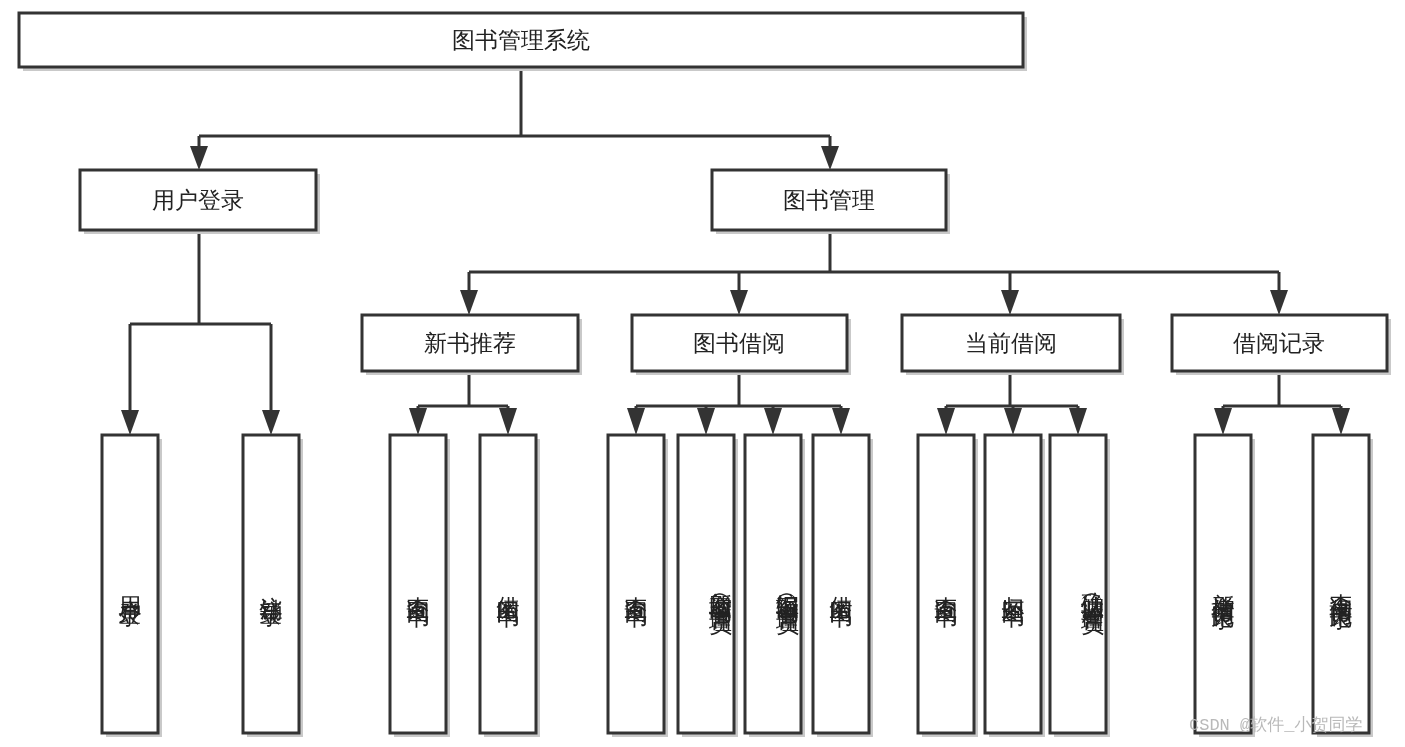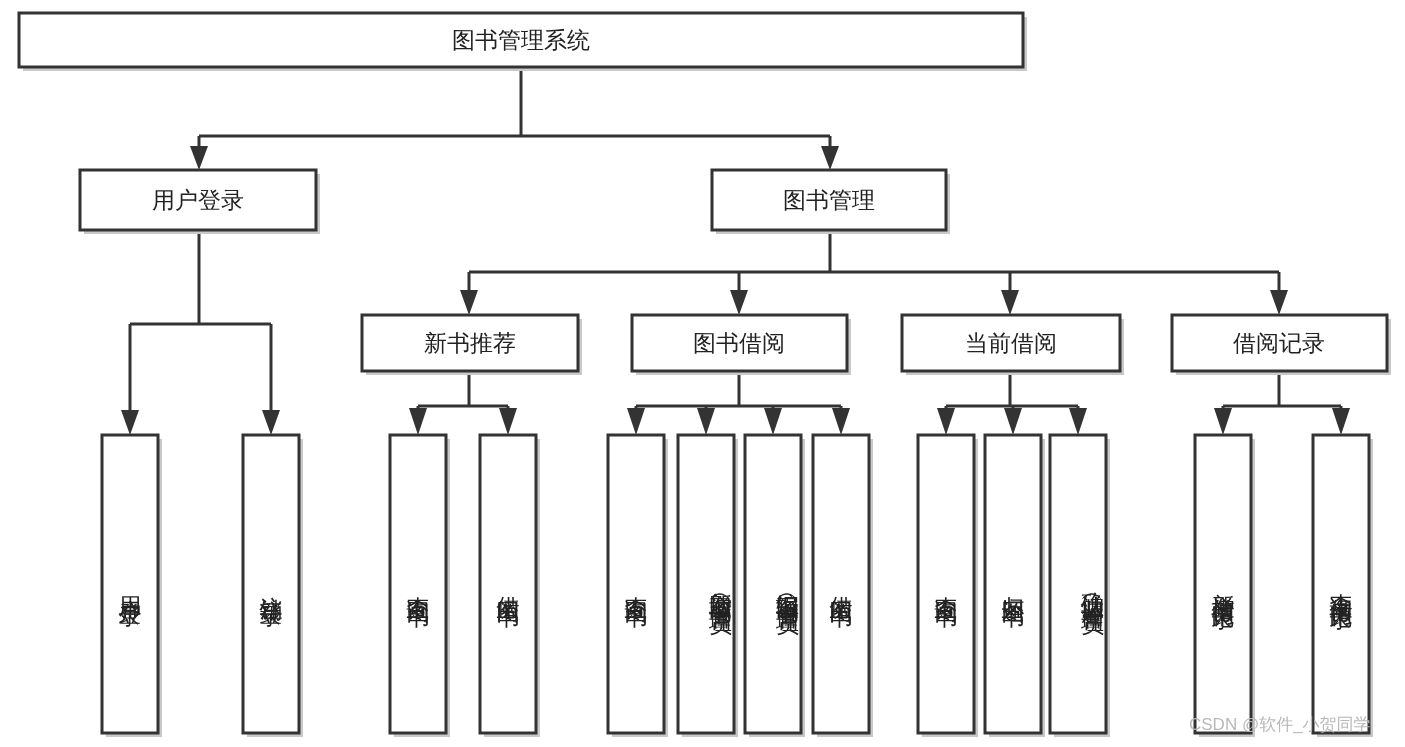--- a/index.html
+++ b/index.html
@@ -34,21 +34,21 @@
     line-height:1.18;
     letter-spacing:3px;
     color:#222222;
     text-align:center;
     pointer-events:none;
     white-space:nowrap;
   }
   #watermark{
     position:absolute;
     left:1189px;top:713px;
-    font-family:Liberation Sans, sans-serif;
+    font-family:Liberation Mono, monospace;
     font-size:17px;
     color:#b9b9b9;
     white-space:nowrap;
   }
 </style>
 </head>
 <body>
 
 <div id="diagram-root">
 

